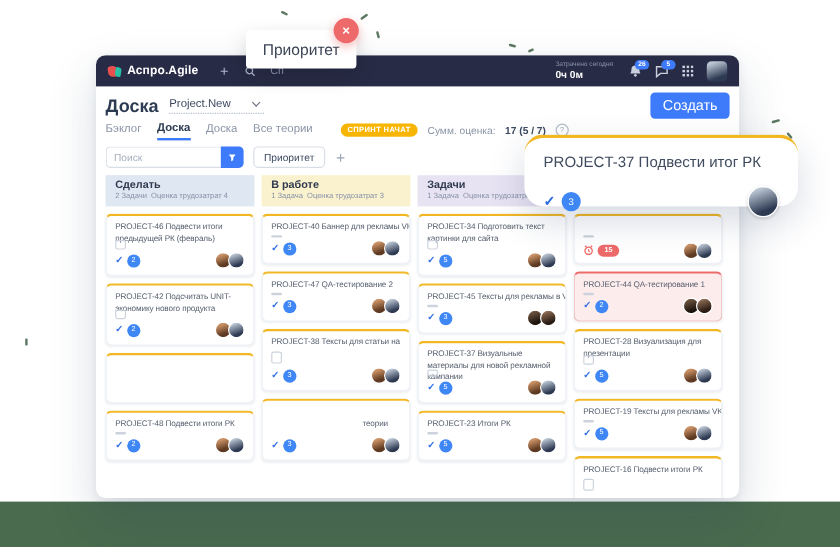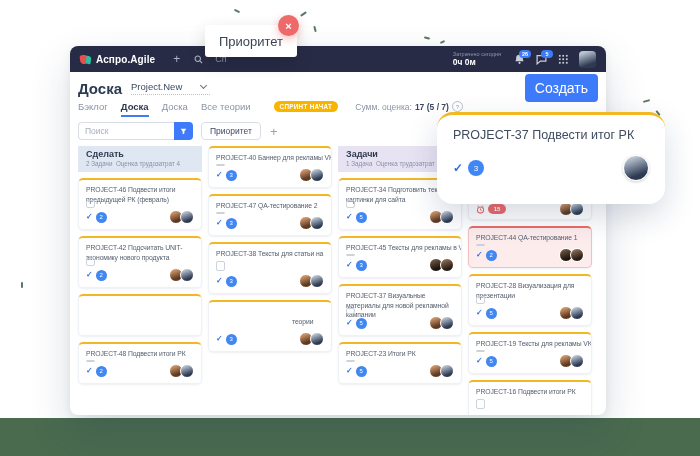--- a/index.html
+++ b/index.html
@@ -4,21 +4,21 @@
 <style>
   html,body{margin:0;padding:0;background:#fff;}
   .stage{position:relative;width:700px;height:456px;overflow:hidden;background:#fff;
          font-family:"Liberation Sans", sans-serif;}
 
   
   .green-band{position:absolute;left:0;right:0;top:418px;height:38px;background:var(--band,#4a6b4e);z-index:1;}
   .speck{position:absolute;width:6px;height:2px;border-radius:2px;background:#3e5f45;opacity:.85;z-index:22;}
 
   
-  .app-window{position:absolute;left:70px;top:46px;width:536px;height:369px;background:#fff;
+  .app-window{position:absolute;left:80px;top:46px;width:536px;height:369px;background:#fff;
     border-radius:8px;overflow:hidden;z-index:2;
     box-shadow:0 18px 40px rgba(40,60,90,.18),0 2px 8px rgba(40,60,90,.08);}
 
   
   .navbar{height:26px;background:var(--navbar,#272b45);display:flex;align-items:center;padding:0 10px;}
   .logo-mark{position:relative;width:11px;height:11px;margin-right:5px;}
   .logo-mark::before{content:"";position:absolute;left:0;top:1px;width:8px;height:9px;background:#e8504f;border-radius:2px 4px 2px 4px;transform:rotate(-8deg);}
   .logo-mark::after{content:"";position:absolute;right:0;top:2px;width:5px;height:8px;background:#27c2a6;border-radius:1px 3px 1px 3px;transform:rotate(10deg);}
   .brand{color:#fff;font-size:10px;font-weight:bold;letter-spacing:.1px;}
   .nav-plus{color:#aeb6cc;font-size:12px;margin-left:18px;line-height:1;}
@@ -34,28 +34,28 @@
   .grid-icon{width:10px;height:10px;background:radial-gradient(#c9cfdd 1px,transparent 1.2px);background-size:3.5px 3.5px;}
   .nav-avatar{width:17px;height:17px;border-radius:4px;background:linear-gradient(160deg,#b9c4d2 15%,#2e3a52 75%);}
 
   
   .content{padding:0 8px;}
   .header-row{display:flex;align-items:center;justify-content:space-between;margin-top:6px;height:20px;}
   .header-left{display:flex;align-items:center;gap:9px;}
   .page-title{font-size:15px;font-weight:bold;color:#2c3a52;}
   .board-select{font-size:9.5px;color:#3c4a61;border-bottom:1px dotted #b7c0cd;padding:0 28px 2px 0;position:relative;cursor:pointer;}
   .chev{position:absolute;right:4px;top:2px;width:4px;height:4px;border-right:1.2px solid #6b7280;border-bottom:1.2px solid #6b7280;transform:rotate(45deg);}
-  .create-btn{height:28px;padding:0 10px;background:var(--accent,#3e7bfa);border:none;border-radius:4px;color:#fff;font-size:14px;font-family:inherit;}
-
-  .tabs-row{display:flex;align-items:flex-start;margin-top:3px;height:15px;}
+  .create-btn{height:22px;padding:0 10px;background:var(--accent,#3e7bfa);border:none;border-radius:4px;color:#fff;font-size:12px;font-family:inherit;}
+
+  .tabs-row{display:flex;align-items:center;margin-top:3px;height:15px;}
   .tab{font-size:9.5px;color:#8b95a7;margin-right:13px;padding-bottom:3px;cursor:pointer;}
   .tab.active{color:#2c3a52;font-weight:bold;border-bottom:2px solid var(--accent,#3e7bfa);}
   .sprint-badge{margin-left:10px;height:11px;padding:0 6px;border-radius:6px;background:var(--orange,#f7b500);
     color:#fff;font-size:6.3px;font-weight:bold;letter-spacing:.3px;display:flex;align-items:center;}
-  .summary{margin-left:17px;font-size:8.5px;color:#8b95a7;display:flex;align-items:center;gap:3px;}
+  .summary{margin-left:8px;font-size:8.5px;color:#8b95a7;display:flex;align-items:center;gap:8px;}
   .summary b{color:#3c4a61;font-weight:bold;}
   .q-circle{width:9px;height:9px;border:1px solid #b6bfcc;border-radius:50%;color:#9aa3b5;font-size:6px;display:flex;align-items:center;justify-content:center;}
 
   .toolbar{display:flex;align-items:center;margin-top:6px;height:18px;}
   .search-input{width:96px;height:18px;box-sizing:border-box;border:1px solid #d9dee6;border-right:none;border-radius:4px 0 0 4px;
     font-size:8.5px;padding:3px 6px;color:#3c4a61;font-family:inherit;outline:none;}
   .search-input::placeholder{color:#a7b0bf;}
   .filter-btn{width:19px;height:18px;background:var(--accent,#3e7bfa);border:none;border-radius:0 4px 4px 0;display:flex;align-items:center;justify-content:center;}
   .chip{margin-left:8px;height:18px;box-sizing:border-box;padding:0 8px;border:1px solid #d9dee6;border-radius:4px;background:#fff;
     font-size:8.5px;color:#3c4a61;display:flex;align-items:center;}
@@ -90,21 +90,21 @@
   .av-dm{background:linear-gradient(160deg,#6e5440 15%,#1d140e 75%);}
   .av-dw{background:linear-gradient(160deg,#8a6a52 15%,#2a1c14 75%);}
 
   
   .tooltip{position:absolute;left:205px;top:25px;width:92px;height:32px;background:#fff;border-radius:3px;z-index:30;
     box-shadow:0 6px 18px rgba(0,0,0,.14);display:flex;align-items:center;justify-content:center;
     font-size:13px;color:#3b4454;}
   .tooltip-close{position:absolute;left:278px;top:15px;width:21px;height:21px;border-radius:50%;background:var(--danger,#ee6a6a);
     color:#fff;font-size:11px;font-weight:bold;display:flex;align-items:center;justify-content:center;z-index:31;
     box-shadow:0 3px 8px rgba(238,106,106,.45);cursor:pointer;}
-  .task-popup{position:absolute;left:437px;top:112px;width:228px;height:92px;box-sizing:border-box;background:#fff;
+  .task-popup{position:absolute;left:437px;top:112px;width:228px;height:60px;box-sizing:border-box;background:#fff;
     border-radius:16px;border-top:3px solid var(--card-accent,#f2b824);padding:13px 16px 10px;z-index:25;
     box-shadow:0 12px 30px rgba(30,50,90,.18);cursor:pointer;}
   .task-popup-title{font-size:12.5px;color:#3f4b5e;}
   .task-popup-foot{margin-top:13px;display:flex;align-items:center;}
   .task-popup-foot .card-check{font-size:12px;}
   .task-popup-foot .points-badge{width:16px;height:16px;font-size:8px;margin-left:5px;}
   .task-popup-avatar{margin-left:auto;width:24px;height:24px;border-radius:50%;border:1px solid #fff;
     background:linear-gradient(160deg,#b9c4d2 15%,#2e3a52 75%);box-shadow:0 1px 3px rgba(0,0,0,.2);}
   .accept-popup{position:absolute;left:25px;top:290px;width:277px;height:56px;box-sizing:border-box;z-index:25;
     background:var(--mint,#e0f1e7);border-left:3px solid #41905f;border-radius:6px;padding:8px 16px;
@@ -243,20 +243,24 @@
                 <div class="card-check">✓</div>
                 <div class="points-badge">2</div>
                 <div class="card-avatars">
                   <div class="avatar av-w"></div>
                   <div class="avatar av-m"></div>
                 </div>
               </div>
             </div>
           </div>
           <div class="column">
+            <div class="col-header" style="background: rgb(250, 242, 207);">
+              <div class="col-title">В работе</div>
+              <div class="col-meta">1 Задача&nbsp; Оценка трудозатрат 3</div>
+            </div>
             <div class="card l1">
               <div class="card-title">PROJECT-40 Баннер для рекламы VK</div>
               <div class="card-subicon"></div>
               <div class="card-foot">
                 <div class="card-check">✓</div>
                 <div class="points-badge">3</div>
                 <div class="card-avatars">
                   <div class="avatar av-w"></div>
                   <div class="avatar av-m"></div>
                 </div>

